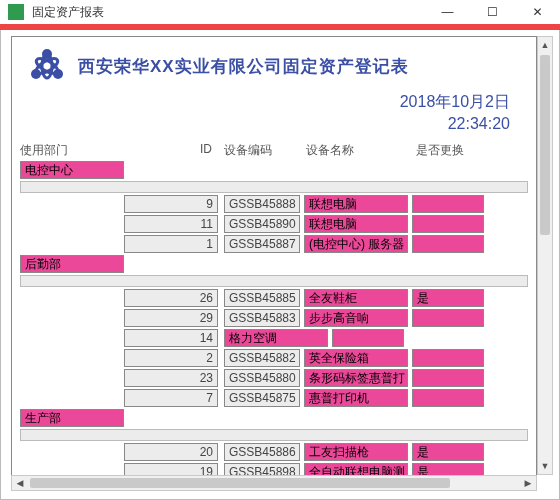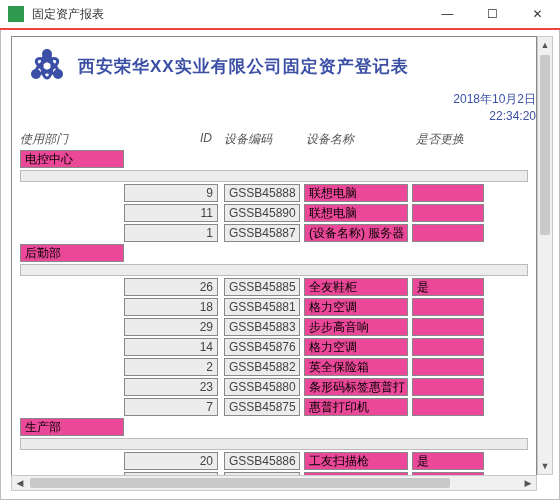--- a/index.html
+++ b/index.html
@@ -9,21 +9,21 @@
     font-size: 12px;
     background: #fff;
     width: 560px;
     height: 500px;
     overflow: hidden;
   }
   
   .titlebar {
     height: 30px;
     background: #fff;
-    border-bottom: 2px solid #ef4444;
+    border-bottom: 6px solid #ef4444;
     display: flex;
     align-items: center;
     padding: 0 0 0 8px;
   }
   .titlebar .app-icon {
     width: 16px; height: 16px;
     background: #2e9b4f;
     margin-right: 8px;
   }
   .titlebar .title {
@@ -73,32 +73,31 @@
     color: #3a4fa5;
     font-size: 17px;
     font-weight: bold;
     padding-left: 6px;
     font-family: Liberation Sans, sans-serif;
     letter-spacing: 1px;
   }
   .rpt-meta {
     text-align: right;
     color: #3a4fa5;
-    font-size: 12px;
-    padding: 0 0 6px 0;
+    font-size: 16px;
+    padding: 0 26px 6px 0;
     line-height: 1.4;
   }
   
   .colhdr {
     display: flex;
     padding: 0 8px;
     color: #555;
     font-size: 12px;
     margin-bottom: 2px;
-    font-style: italic;
   }
   .colhdr > div { overflow: hidden; white-space: nowrap; }
   .c-dept { width: 104px; }
   .c-id   { width: 100px; text-align: right; padding-right: 12px; }
   .c-code { width: 82px; }
   .c-name { width: 110px; }
   .c-flag { width: 80px; }
 
   
   .grid {
@@ -247,52 +246,44 @@
           <div class="sp"></div>
           <div class="cell ro id-cell">11</div>
           <div class="cell ro code-cell">GSSB45890</div>
           <div class="cell name-cell">联想电脑</div>
           <div class="cell flag-cell"></div>
         </div>
         <div class="row">
           <div class="sp"></div>
           <div class="cell ro id-cell">1</div>
           <div class="cell ro code-cell">GSSB45887</div>
-          <div class="cell name-cell">(设备名称) 服务器</div>
+          <div class="cell name-cell">(电控中心) 服务器</div>
           <div class="cell flag-cell"></div>
         </div>
         <div class="grp">
           <div class="cell dept-cell">后勤部</div>
         </div>
         <div class="sep-band"></div>
         <div class="row">
           <div class="sp"></div>
           <div class="cell ro id-cell">26</div>
           <div class="cell ro code-cell">GSSB45885</div>
           <div class="cell name-cell">全友鞋柜</div>
           <div class="cell flag-cell">是</div>
         </div>
         <div class="row">
           <div class="sp"></div>
-          <div class="cell ro id-cell">18</div>
-          <div class="cell ro code-cell">GSSB45881</div>
-          <div class="cell name-cell">格力空调</div>
-          <div class="cell flag-cell"></div>
-        </div>
-        <div class="row">
-          <div class="sp"></div>
           <div class="cell ro id-cell">29</div>
           <div class="cell ro code-cell">GSSB45883</div>
           <div class="cell name-cell">步步高音响</div>
           <div class="cell flag-cell"></div>
         </div>
         <div class="row">
           <div class="sp"></div>
           <div class="cell ro id-cell">14</div>
-          <div class="cell ro code-cell">GSSB45876</div>
           <div class="cell name-cell">格力空调</div>
           <div class="cell flag-cell"></div>
         </div>
         <div class="row">
           <div class="sp"></div>
           <div class="cell ro id-cell">2</div>
           <div class="cell ro code-cell">GSSB45882</div>
           <div class="cell name-cell">英全保险箱</div>
           <div class="cell flag-cell"></div>
         </div>

